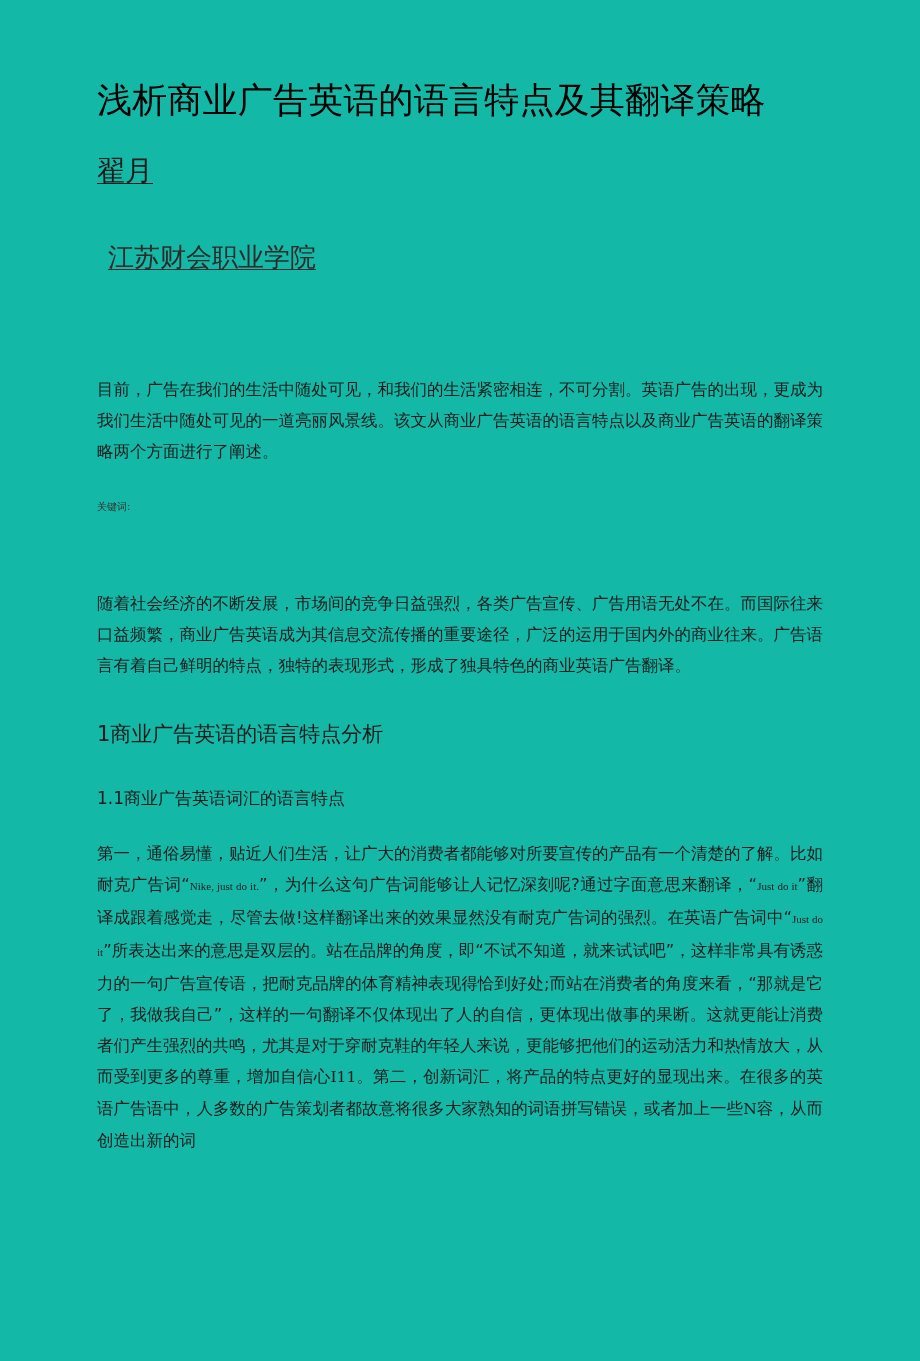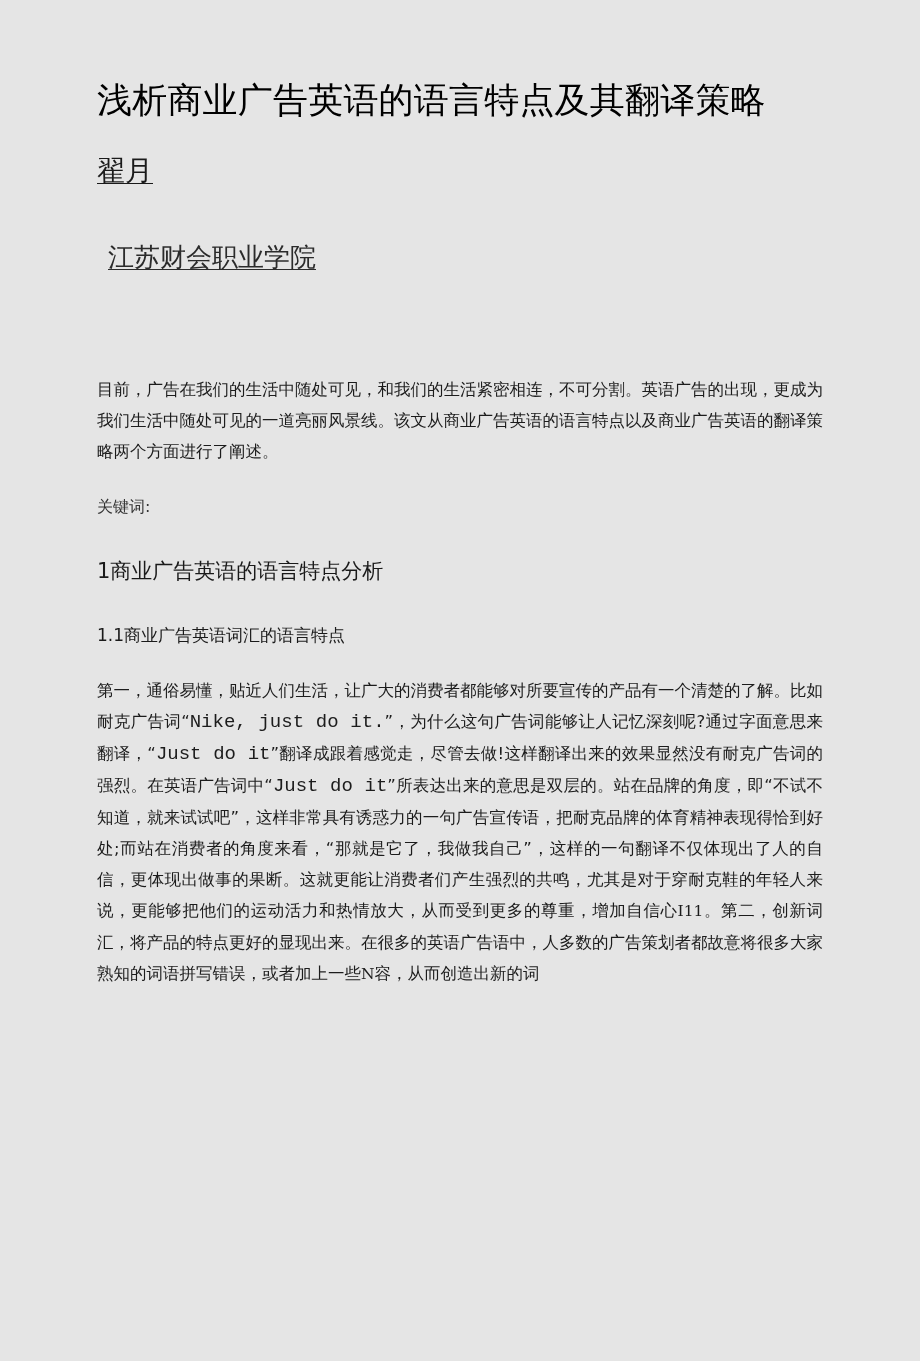--- a/index.html
+++ b/index.html
@@ -14,21 +14,21 @@
     overflow: hidden;
     font-family: "DejaVu Sans", "Liberation Sans", sans-serif;
     color: #000000;
     -webkit-font-smoothing: antialiased;
   }
 
   .page {
     position: relative;
     width: 920px;
     height: 1361px;
-    background: #e5e5e5;
+    background: #14b8a6;
     box-sizing: border-box;
     padding: 0 97px;
   }
 
   
   .doc-title {
     font-family: "DejaVu Sans", "Liberation Sans", sans-serif;
     font-size: 35px;
     line-height: 48px;
     font-weight: 400;
@@ -71,21 +71,21 @@
     line-height: 31px;
     color: #1c1c1c;
     margin: 0;
     padding-top: 88px;
     text-align: justify;
     text-justify: inter-ideograph;
   }
 
   
   .kw-label {
-    font-size: 16px;
+    font-size: 10px;
     line-height: 22px;
     color: #333333;
     margin: 0;
     padding-top: 29px;
   }
   .kw-list {
     font-size: 16px;
     line-height: 26px;
     color: #1c1c1c;
     margin: 0;
@@ -118,22 +118,22 @@
     font-weight: 400;
     color: #1a1a1a;
     margin: 0;
     padding-top: 36px;
   }
 
   .para-main { padding-top: 27px; }
 
   
   .mono {
-    font-family: Liberation Mono, monospace;
-    font-size: 19px;
+    font-family: Liberation Serif, serif;
+    font-size: 11px;
     letter-spacing: 0px;
   }
   .serifnum {
     font-family: "DejaVu Serif", "Liberation Serif", serif;
     font-size: 15.5px;
   }
 </style>
 </head>
 <body>
 
@@ -147,20 +147,21 @@
 
   <div class="doc-affil">
     <span class="u">江苏财会职业学院</span>
   </div>
 
   <p class="abstract">目前，广告在我们的生活中随处可见，和我们的生活紧密相连，不可分割。英语广告的出现，更成为我们生活中随处可见的一道亮丽风景线。该文从商业广告英语的语言特点以及商业广告英语的翻译策略两个方面进行了阐述。</p>
 
   <p class="kw-label">关键词:</p>
 
 
+  <p class="para para-intro">随着社会经济的不断发展，市场间的竞争日益强烈，各类广告宣传、广告用语无处不在。而国际往来口益频繁，商业广告英语成为其信息交流传播的重要途径，广泛的运用于国内外的商业往来。广告语言有着自己鲜明的特点，独特的表现形式，形成了独具特色的商业英语广告翻译。</p>
 
   <h2 class="h1">1商业广告英语的语言特点分析</h2>
 
   <h3 class="h2">1.1商业广告英语词汇的语言特点</h3>
 
   <p class="para para-main"><span>第一，通俗易懂，贴近人们生活，让广大的消费者都能够对所要宣传的产品有一个清楚的了解。比如耐克广告词“</span><span class="mono">Nike, just do it.</span><span>”，为什么这句广告词能够让人记忆深刻呢?通过字面意思来翻译，“</span><span class="mono">Just do it</span><span>”翻译成跟着感觉走，尽管去做!这样翻译出来的效果显然没有耐克广告词的强烈。在英语广告词中“</span><span class="mono">Just do it</span><span>”所表达出来的意思是双层的。站在品牌的角度，即“不试不知道，就来试试吧”，这样非常具有诱惑力的一句广告宣传语，把耐克品牌的体育精神表现得恰到好处;而站在消费者的角度来看，“那就是它了，我做我自己”，这样的一句翻译不仅体现出了人的自信，更体现出做事的果断。这就更能让消费者们产生强烈的共鸣，尤其是对于穿耐克鞋的年轻人来说，更能够把他们的运动活力和热情放大，从而受到更多的尊重，增加自信心</span><span class="serifnum">I11</span><span>。第二，创新词汇，将产品的特点更好的显现出来。在很多的英语广告语中，人多数的广告策划者都故意将很多大家熟知的词语拼写错误，或者加上一些</span><span class="serifnum">N</span><span>容，从而创造出新的词</span></p>
 
 </div>
 
 </body></html>

